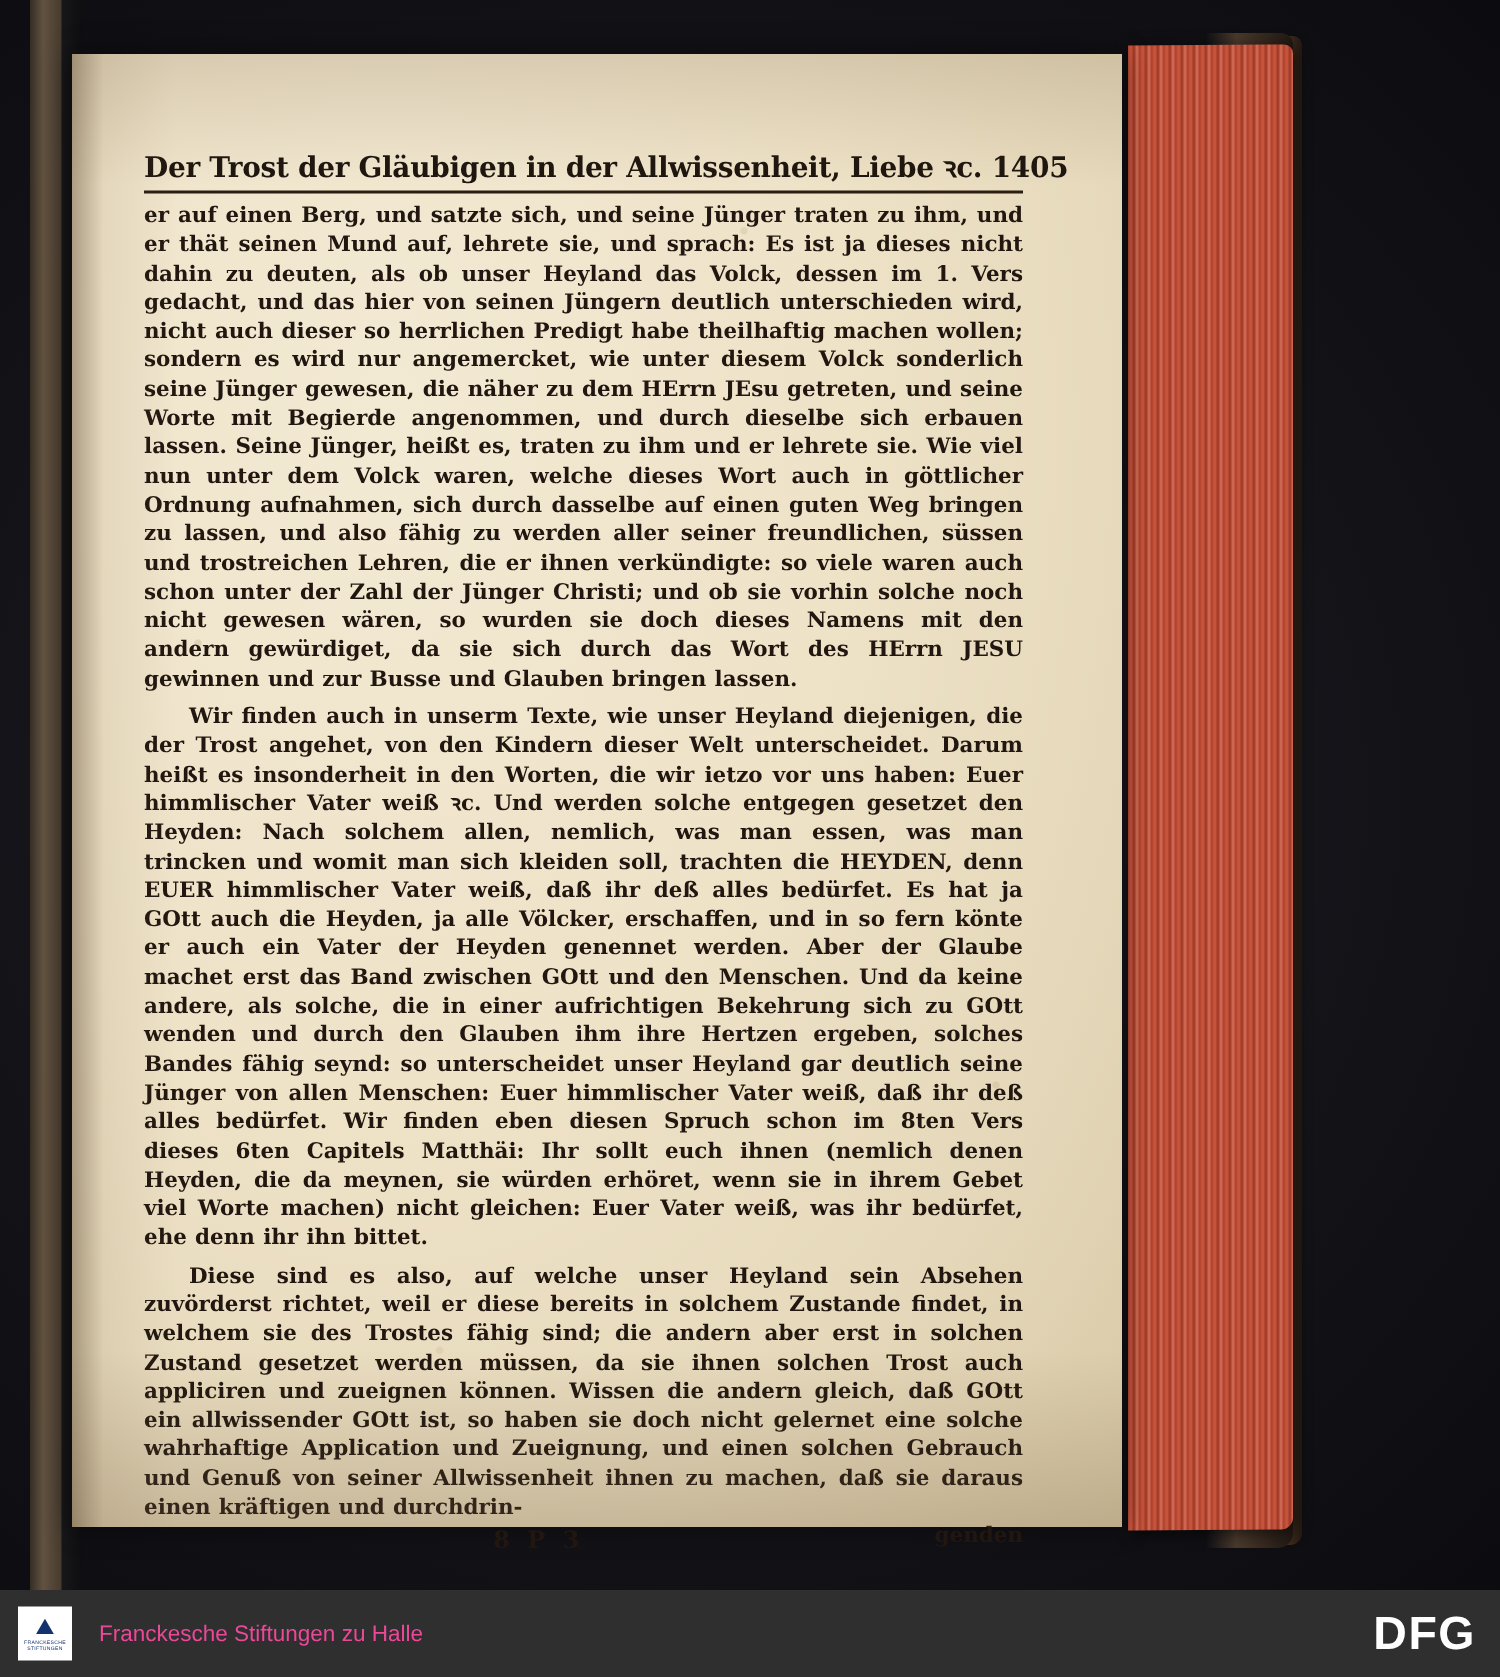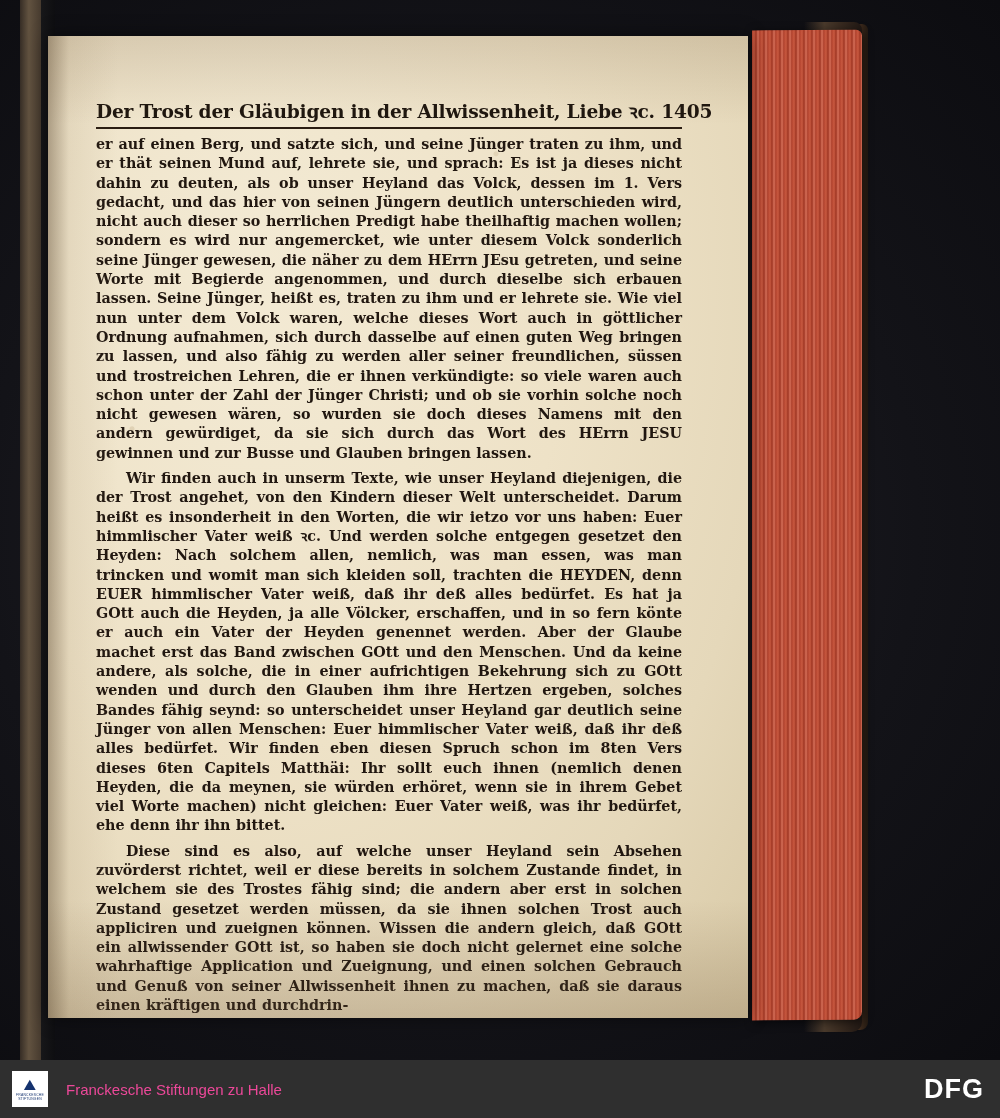--- a/index.html
+++ b/index.html
@@ -206,21 +206,21 @@
     color: #ec4899;
     font-family: "Liberation Sans", sans-serif;
     font-size: 15px;
   }
   .footer-dfg {
     margin-left: auto;
     margin-right: 16px;
     color: #ffffff;
     font-family: "Liberation Sans", sans-serif;
     font-weight: bold;
-    font-size: 27px;
+    font-size: 31px;
     letter-spacing: 1px;
   }
 </style>
 </head>
 <body>
 
 <div id="viewer">
 
   <div class="scan-bg">
     <div class="table-dark"></div>
@@ -241,20 +241,24 @@
         <div class="header-line">
           <span>Der Trost der Gläubigen in der Allwissenheit, Liebe ꝛc.</span>
           <span>1405</span>
         </div>
         <div class="header-rule"></div>
 
         <div class="para">er auf einen Berg, und satzte sich, und seine Jünger traten zu ihm, und er thät seinen Mund auf, lehrete sie, und sprach: Es ist ja dieses nicht dahin zu deuten, als ob unser Heyland das Volck, dessen im 1. Vers gedacht, und das hier von seinen Jüngern deutlich unterschieden wird, nicht auch dieser so herrlichen Predigt habe theilhaftig machen wollen; sondern es wird nur angemercket, wie unter diesem Volck sonderlich seine Jünger gewesen, die näher zu dem HErrn JEsu getreten, und seine Worte mit Begierde angenommen, und durch dieselbe sich erbauen lassen. Seine Jünger, heißt es, traten zu ihm und er lehrete sie. Wie viel nun unter dem Volck waren, welche dieses Wort auch in göttlicher Ordnung aufnahmen, sich durch dasselbe auf einen guten Weg bringen zu lassen, und also fähig zu werden aller seiner freundlichen, süssen und trostreichen Lehren, die er ihnen verkündigte: so viele waren auch schon unter der Zahl der Jünger Christi; und ob sie vorhin solche noch nicht gewesen wären, so wurden sie doch dieses Namens mit den andern gewürdiget, da sie sich durch das Wort des HErrn JESU gewinnen und zur Busse und Glauben bringen lassen.</div>
         <div class="para indent">Wir finden auch in unserm Texte, wie unser Heyland diejenigen, die der Trost angehet, von den Kindern dieser Welt unterscheidet. Darum heißt es insonderheit in den Worten, die wir ietzo vor uns haben: Euer himmlischer Vater weiß ꝛc. Und werden solche entgegen gesetzet den Heyden: Nach solchem allen, nemlich, was man essen, was man trincken und womit man sich kleiden soll, trachten die HEYDEN, denn EUER himmlischer Vater weiß, daß ihr deß alles bedürfet. Es hat ja GOtt auch die Heyden, ja alle Völcker, erschaffen, und in so fern könte er auch ein Vater der Heyden genennet werden. Aber der Glaube machet erst das Band zwischen GOtt und den Menschen. Und da keine andere, als solche, die in einer aufrichtigen Bekehrung sich zu GOtt wenden und durch den Glauben ihm ihre Hertzen ergeben, solches Bandes fähig seynd: so unterscheidet unser Heyland gar deutlich seine Jünger von allen Menschen: Euer himmlischer Vater weiß, daß ihr deß alles bedürfet. Wir finden eben diesen Spruch schon im 8ten Vers dieses 6ten Capitels Matthäi: Ihr sollt euch ihnen (nemlich denen Heyden, die da meynen, sie würden erhöret, wenn sie in ihrem Gebet viel Worte machen) nicht gleichen: Euer Vater weiß, was ihr bedürfet, ehe denn ihr ihn bittet.</div>
         <div class="para indent">Diese sind es also, auf welche unser Heyland sein Absehen zuvörderst richtet, weil er diese bereits in solchem Zustande findet, in welchem sie des Trostes fähig sind; die andern aber erst in solchen Zustand gesetzet werden müssen, da sie ihnen solchen Trost auch appliciren und zueignen können. Wissen die andern gleich, daß GOtt ein allwissender GOtt ist, so haben sie doch nicht gelernet eine solche wahrhaftige Application und Zueignung, und einen solchen Gebrauch und Genuß von seiner Allwissenheit ihnen zu machen, daß sie daraus einen kräftigen und durchdrin-</div>
 
+        <div class="sig-row">
+          <div class="signature">8 P 3</div>
+          <div class="catch">genden</div>
+        </div>
 
       </div>
     </div>
   </div>
 
   <div class="footer">
     <div class="footer-logo">
       <div class="mark">⛰</div>
       <div>FRANCKESCHE STIFTUNGEN</div>
     </div>

